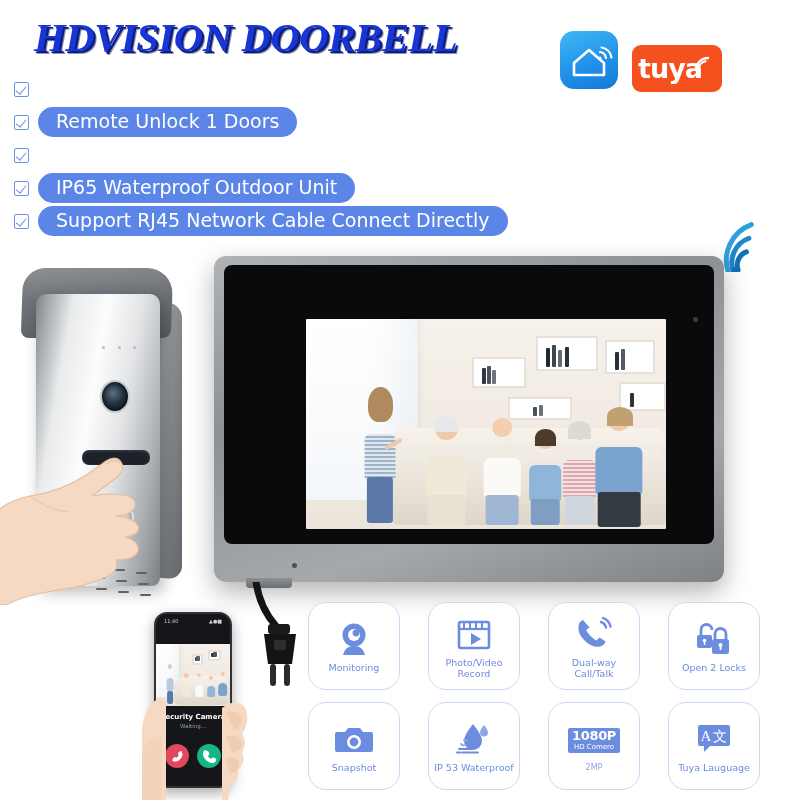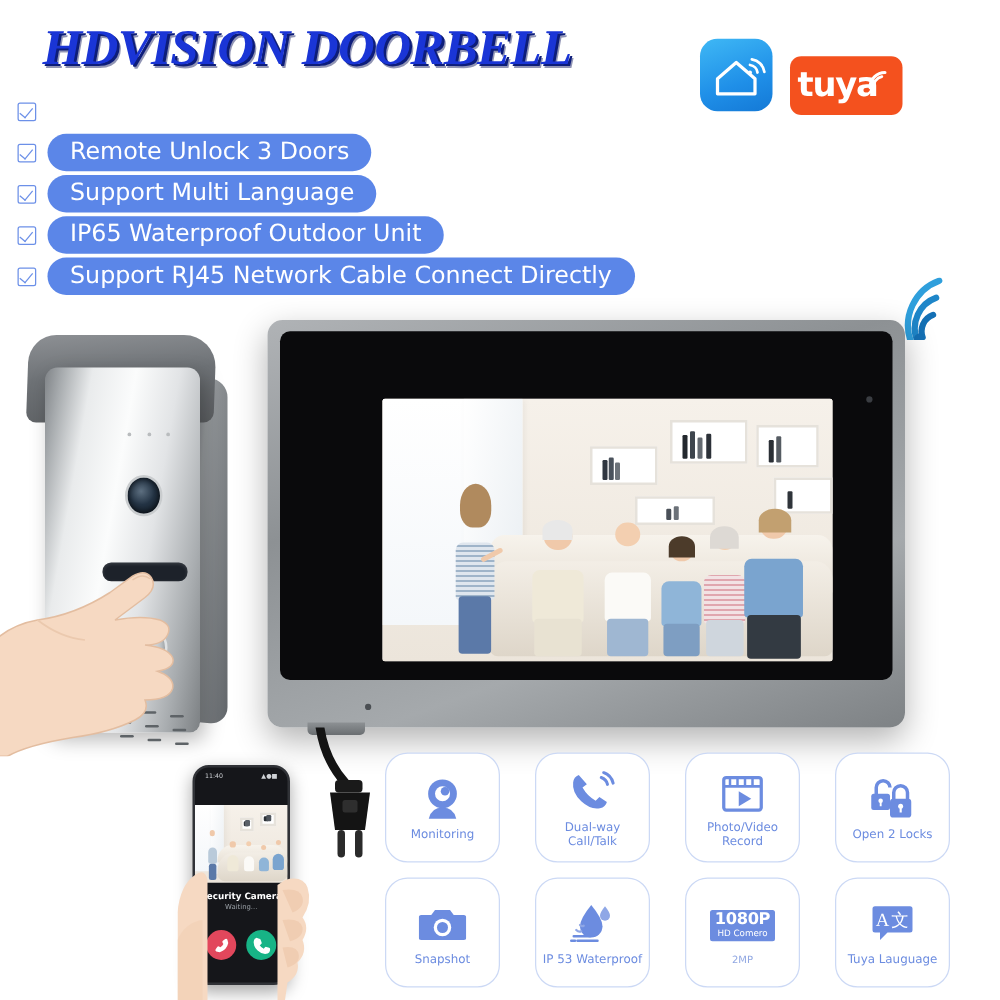--- a/index.html
+++ b/index.html
@@ -242,25 +242,24 @@
 <div id="stage">
 
   <div class="title">HDVISION DOORBELL</div>
 
   <div class="bullets">
     <div class="brow">
       <span class="chk"></span>
     </div>
     <div class="brow">
       <span class="chk"></span>
-      <span class="pill">Remote Unlock 3 Doors</span>
+      <span class="pill">Remote Unlock 1 Doors</span>
     </div>
     <div class="brow">
       <span class="chk"></span>
-      <span class="pill">Support Multi Language</span>
     </div>
     <div class="brow">
       <span class="chk"></span>
       <span class="pill">IP65 Waterproof Outdoor Unit</span>
     </div>
     <div class="brow">
       <span class="chk"></span>
       <span class="pill">Support RJ45 Network Cable Connect Directly</span>
     </div>
   </div>
@@ -509,39 +508,39 @@
           <circle cx="18" cy="13" r="6" fill="#ffffff"></circle>
           <circle cx="20" cy="11" r="3.4" fill="#6c8ce0"></circle>
           <path d="M7 33 q2 -9 11 -9 q9 0 11 9 Z" fill="#6c8ce0"></path>
         </svg>
       </div>
       <div class="flabel">Monitoring</div>
     </div>
 
     <div class="fcard">
       <div class="fi">
-        <svg width="36" height="34" viewBox="0 0 36 34">
-          <path d="M7 3 q-4 1.5 -4.5 6 Q1.5 17 9 24 q7.5 7 15 5.5 4.5 -1 5.5 -5 l-6 -4 -3 3 Q14 20 10 13 l3.5 -2.6 Z" fill="#6c8ce0"></path>
-          <path d="M25 5 a7.5 7.5 0 0 1 5 5.5" fill="none" stroke="#6c8ce0" stroke-width="2.4" stroke-linecap="round"></path>
-          <path d="M27 1 a12 12 0 0 1 7.5 8.5" fill="none" stroke="#6c8ce0" stroke-width="2.4" stroke-linecap="round"></path>
-        </svg>
-      </div>
-      <div class="flabel">Dual-way Call/Talk</div>
-    </div>
-
-    <div class="fcard">
-      <div class="fi">
         <svg width="34" height="32" viewBox="0 0 34 32">
           <rect x="2" y="4" width="30" height="26" rx="2" fill="none" stroke="#6c8ce0" stroke-width="2.6"></rect>
           <path d="M2 11 L32 11" stroke="#6c8ce0" stroke-width="2.2"></path>
           <path d="M7 4 L7 11 M13 4 L13 11 M19 4 L19 11 M25 4 L25 11" stroke="#6c8ce0" stroke-width="2"></path>
           <path d="M14 15 L24 21 L14 27 Z" fill="#6c8ce0"></path>
         </svg>
       </div>
       <div class="flabel">Photo/Video Record</div>
+    </div>
+
+    <div class="fcard">
+      <div class="fi">
+        <svg width="36" height="34" viewBox="0 0 36 34">
+          <path d="M7 3 q-4 1.5 -4.5 6 Q1.5 17 9 24 q7.5 7 15 5.5 4.5 -1 5.5 -5 l-6 -4 -3 3 Q14 20 10 13 l3.5 -2.6 Z" fill="#6c8ce0"></path>
+          <path d="M25 5 a7.5 7.5 0 0 1 5 5.5" fill="none" stroke="#6c8ce0" stroke-width="2.4" stroke-linecap="round"></path>
+          <path d="M27 1 a12 12 0 0 1 7.5 8.5" fill="none" stroke="#6c8ce0" stroke-width="2.4" stroke-linecap="round"></path>
+        </svg>
+      </div>
+      <div class="flabel">Dual-way Call/Talk</div>
     </div>
 
     <div class="fcard">
       <div class="fi">
         <svg width="38" height="34" viewBox="0 0 38 34">
           <path d="M6 14 L6 8 a5.5 5.5 0 0 1 11 0" fill="none" stroke="#6c8ce0" stroke-width="2.8"></path>
           <rect x="2" y="13" width="15" height="13" rx="2" fill="#6c8ce0"></rect>
           <circle cx="9.5" cy="18.5" r="1.8" fill="#ffffff"></circle>
           <rect x="8.8" y="19" width="1.5" height="4" fill="#ffffff"></rect>
           <path d="M20 18 L20 12 a5.5 5.5 0 0 1 11 0 L31 18" fill="none" stroke="#6c8ce0" stroke-width="2.8"></path>

